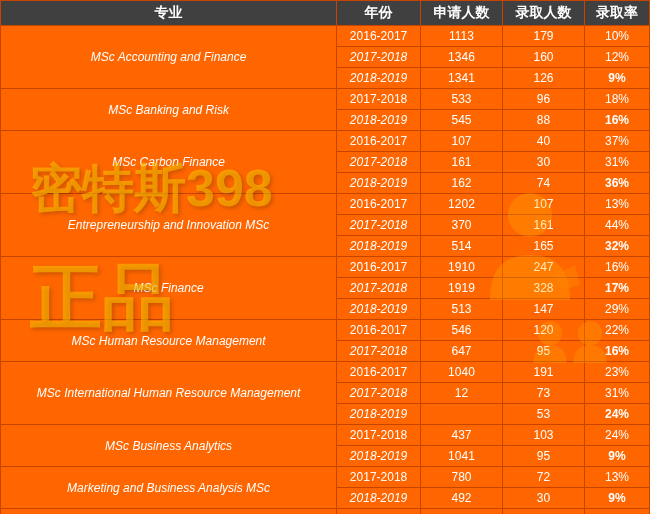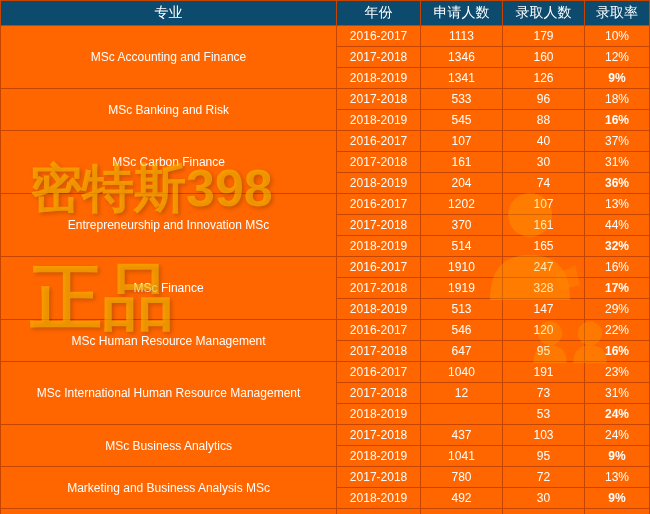--- a/index.html
+++ b/index.html
@@ -15,32 +15,33 @@
     table {
       width: 650px;
       border-collapse: collapse;
     }
     th, td {
       border: 1px solid #c44400;
       padding: 3px 5px;
       text-align: center;
     }
     thead th {
-      background: #0c4a6e;
+      background: #404040;
       color: #fff;
-      font-weight: normal;
+      font-weight: bold;
       font-size: 14px;
     }
     tbody tr td {
       background: #ff6600;
       color: #fff;
     }
     tbody tr td:first-child {
       text-align: center;
       font-weight: normal;
+      font-style: italic;
     }
     .bold { font-weight: bold; }
     .watermark {
       position: absolute;
       top: 160px;
       left: 30px;
       font-size: 52px;
       font-weight: bold;
       color: rgba(255,200,0,0.55);
       pointer-events: none;
@@ -152,21 +153,21 @@
         <td>37%</td>
       </tr>
       <tr>
         <td>2017-2018</td>
         <td>161</td>
         <td>30</td>
         <td>31%</td>
       </tr>
       <tr>
         <td>2018-2019</td>
-        <td>204</td>
+        <td>162</td>
         <td>74</td>
         <td class="bold">36%</td>
       </tr>
       <tr>
         <td rowspan="3">Entrepreneurship and Innovation MSc</td>
         <td>2016-2017</td>
         <td>1202</td>
         <td>107</td>
         <td>13%</td>
       </tr>

